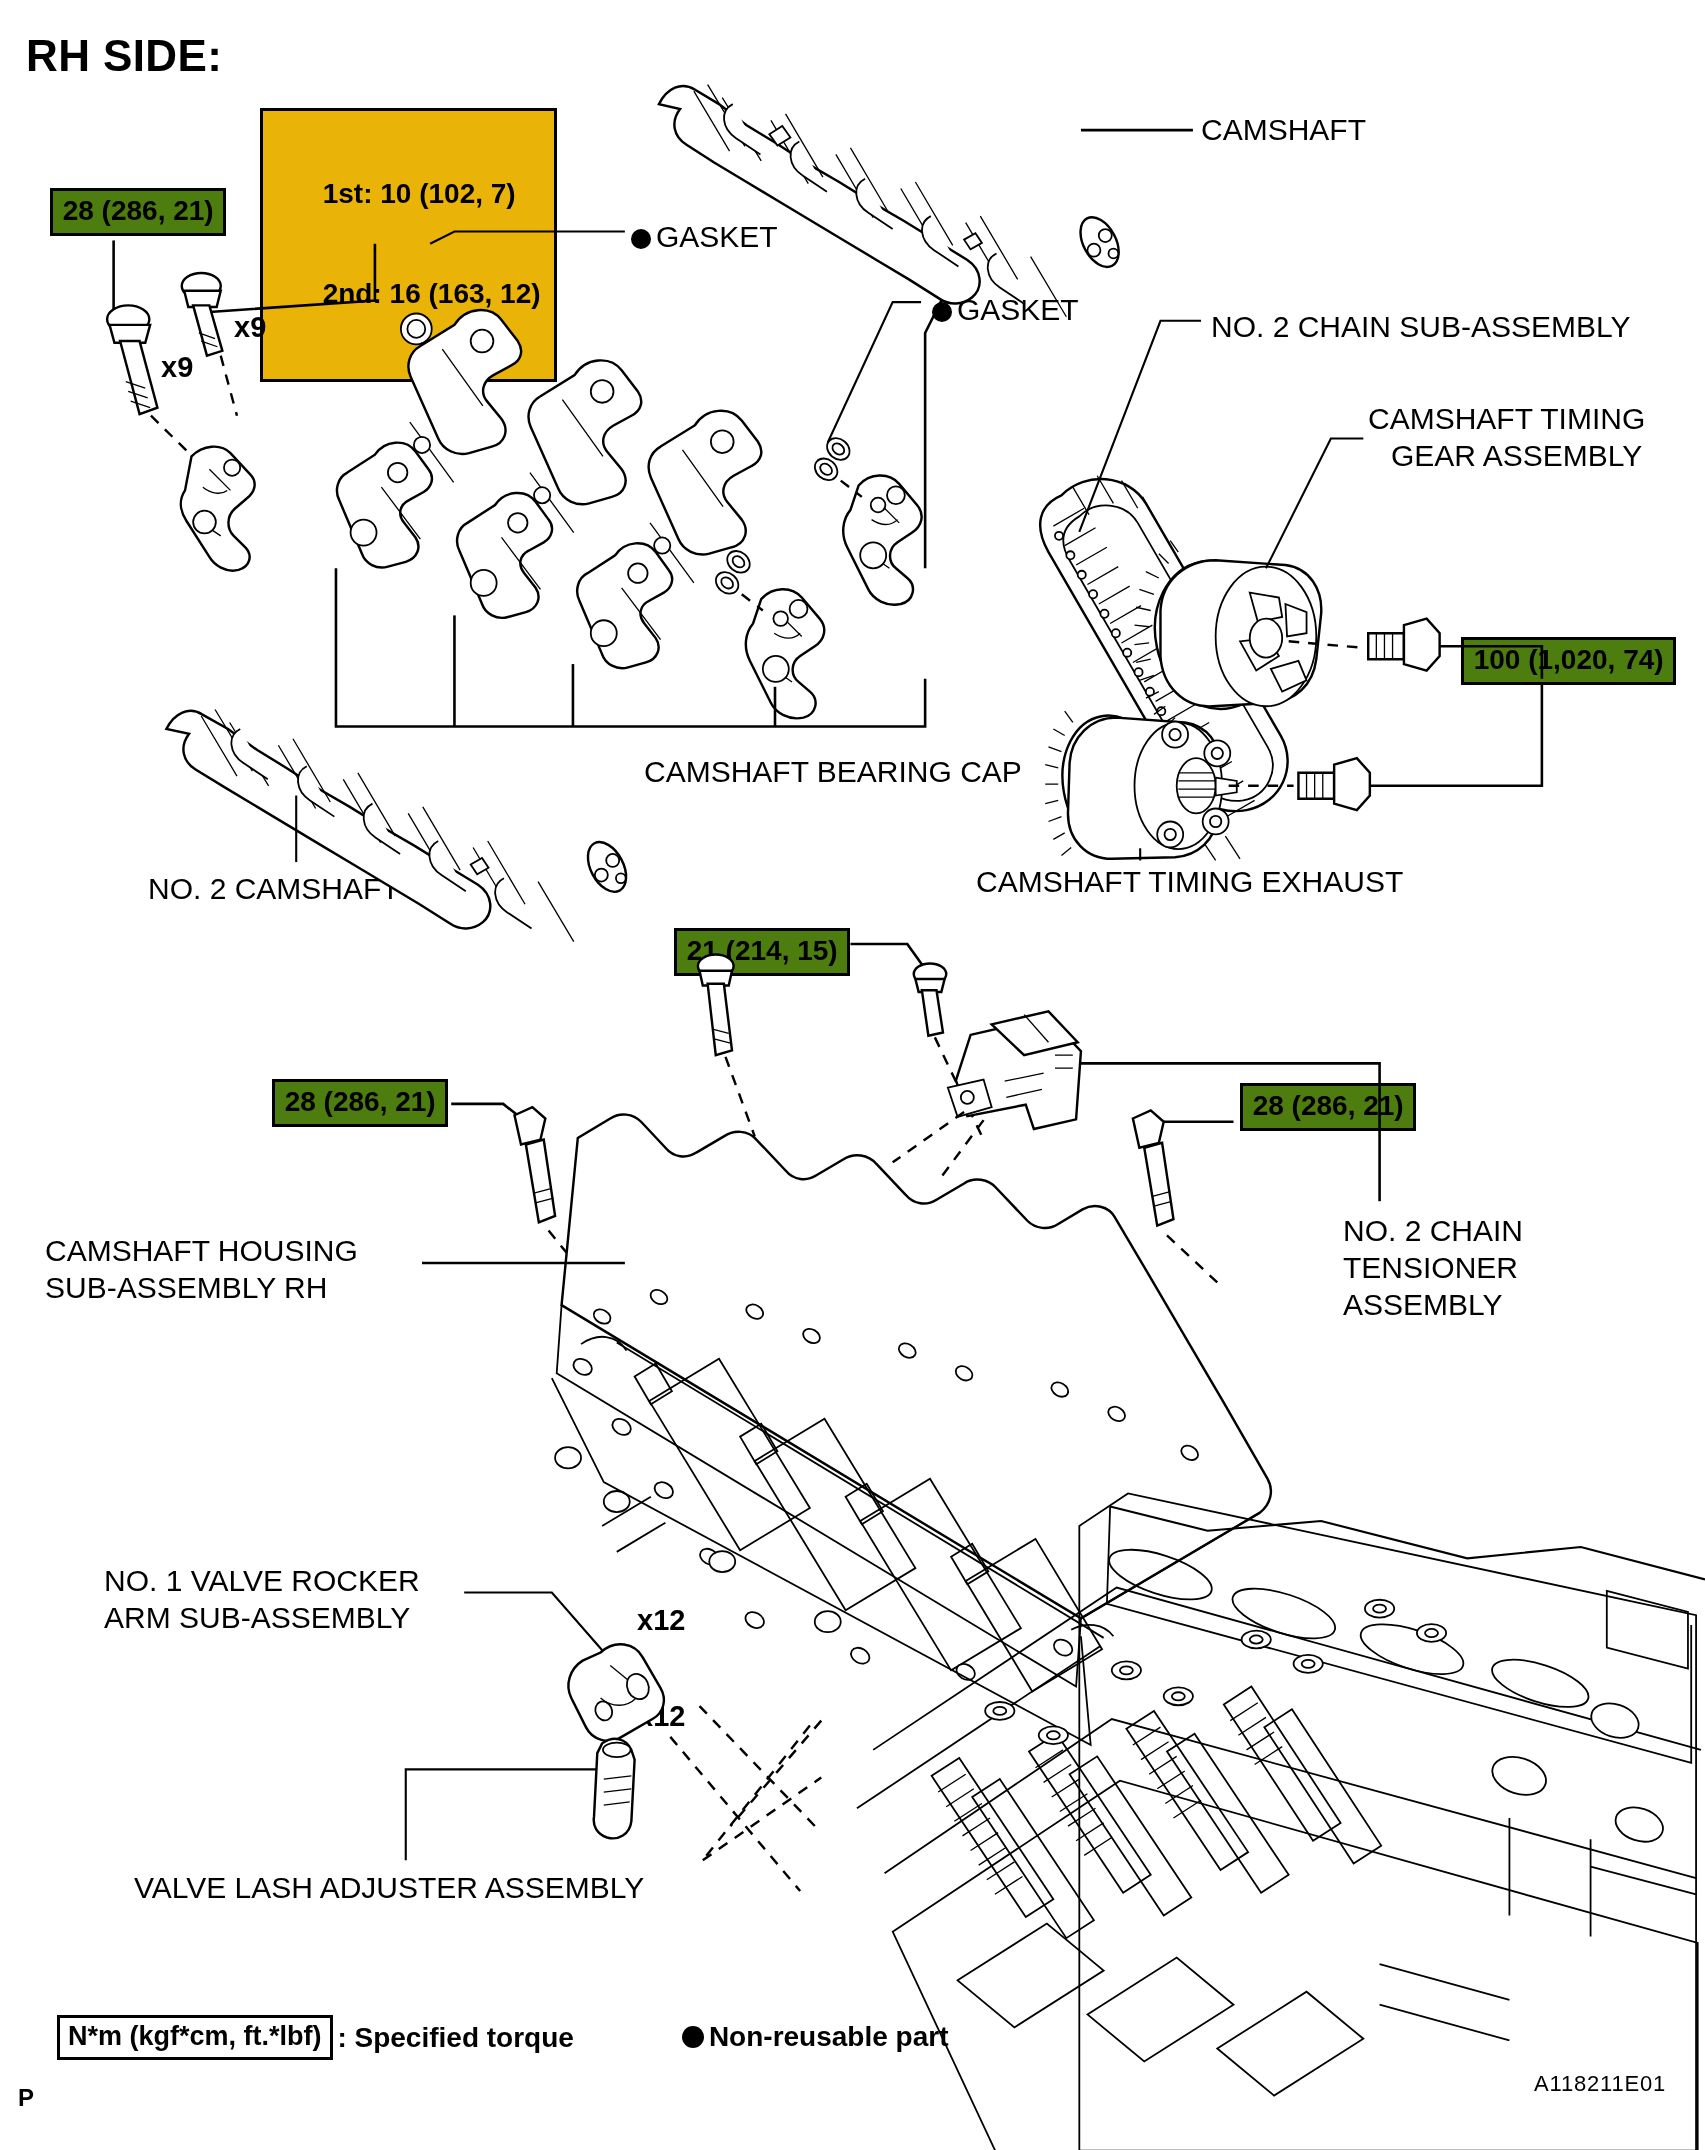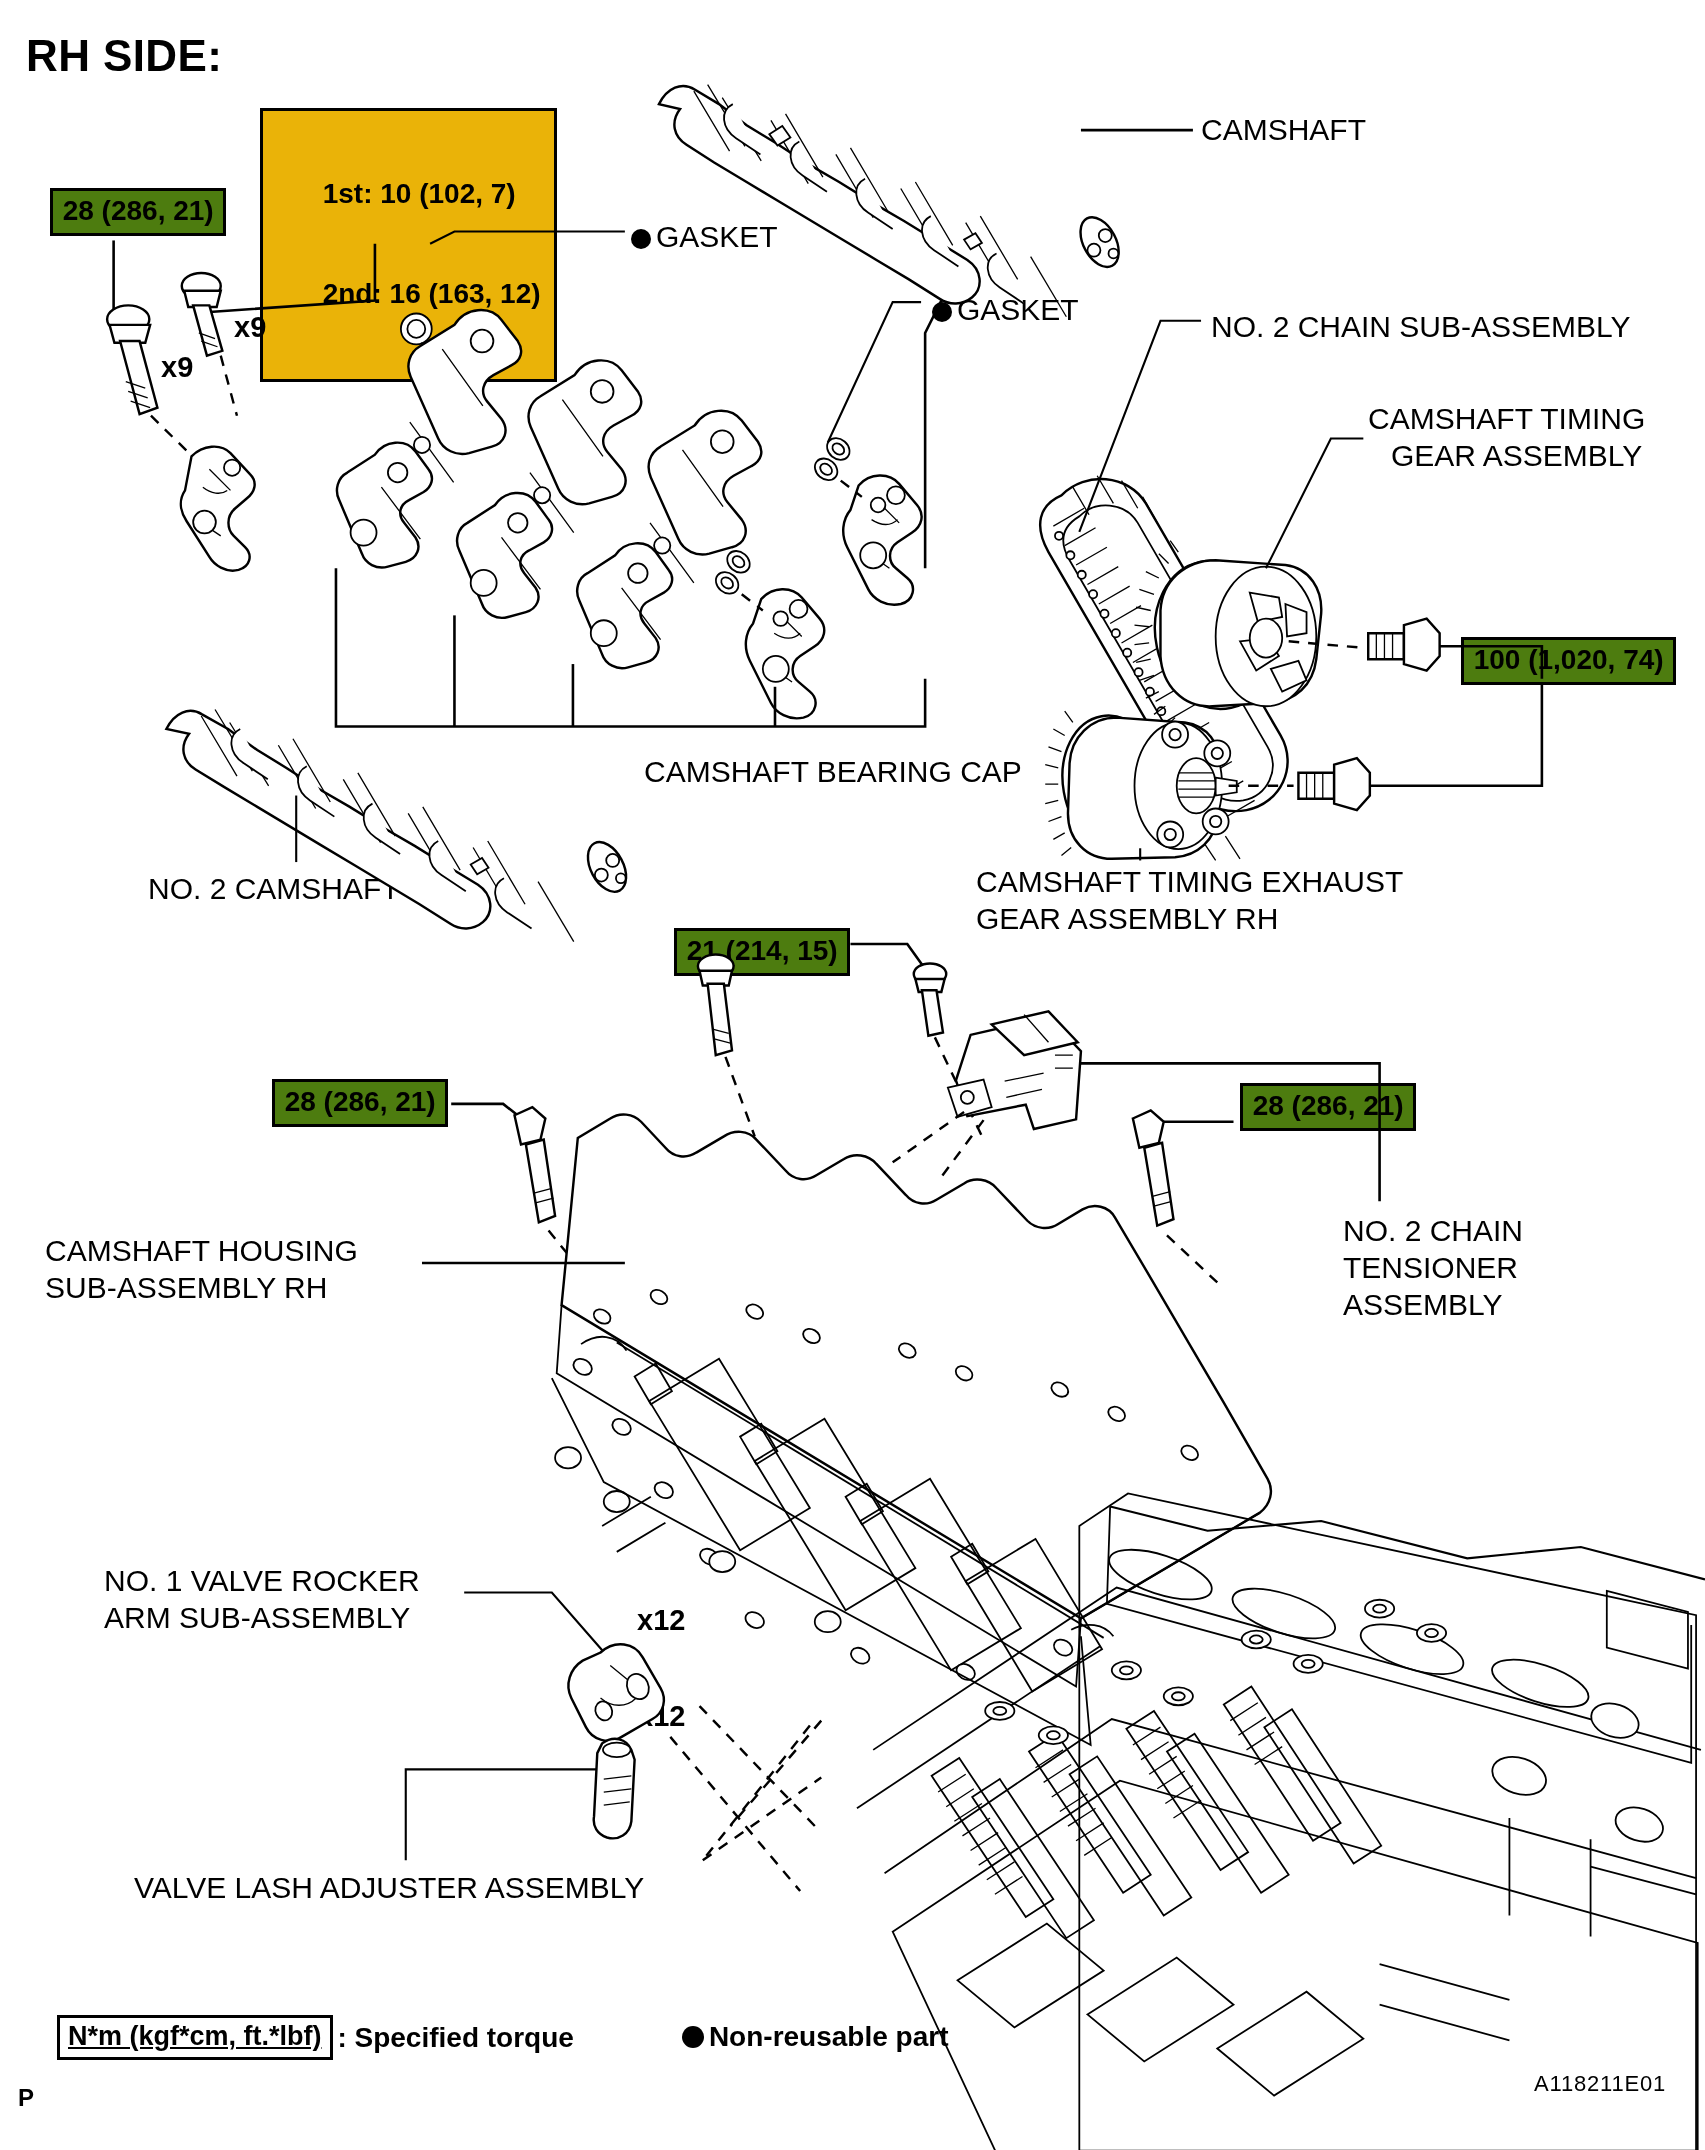--- a/index.html
+++ b/index.html
@@ -16,21 +16,21 @@
     font-weight:bold;font-size:28px;background:#4d7c0f;white-space:pre;
     display:inline-block;line-height:32px;
   }
   .torque2{
     border:3.2px solid #000;padding:8px 13px 9.7px 13px;
     font-weight:bold;font-size:28px;background:#eab308;
     display:inline-block;line-height:50px;white-space:pre;
   }
   .legendbox{
     border:3.2px solid #000;padding:3.2px 8px 4.9px 8px;
-    font-weight:bold;font-size:27px;background:#fff;display:inline-block;text-decoration:underline;
+    font-weight:bold;font-size:27px;background:#fff;display:inline-block;
   }
   .legtext{font-weight:bold;font-size:28px;}
   .dot{display:inline-block;width:20px;height:20px;border-radius:50%;
        background:#000;vertical-align:-1.6px;margin-right:4.9px;}
   .corner{font-weight:bold;font-size:24px;}
   .idcode{font-size:22px;letter-spacing:0.8px;}
   svg{position:absolute;left:0;top:0;}
   .ln{stroke:#000;stroke-width:3.2;fill:none;}
   .ln2{stroke:#000;stroke-width:2.6;fill:none;}
   .dash{stroke:#000;stroke-width:3;fill:none;stroke-dasharray:13 11;}
@@ -95,21 +95,20 @@
     <div class="lbl">CAMSHAFT TIMING</div>
     <div class="lbl" style="margin-left:23px;">GEAR ASSEMBLY</div>
   </div>
 
   <div class="abs lbl" style="left:644px;top:753px;">CAMSHAFT BEARING CAP</div>
 
   <div class="abs lbl" style="left:148px;top:870px;">NO. 2 CAMSHAFT</div>
 
   <div class="abs" style="left:976px;top:863px;">
     <div class="lbl">CAMSHAFT TIMING EXHAUST</div>
-    <div class="lbl">GEAR ASSEMBLY RH</div>
   </div>
 
   <div class="abs" style="left:45px;top:1232px;">
     <div class="lbl">CAMSHAFT HOUSING</div>
     <div class="lbl">SUB-ASSEMBLY RH</div>
   </div>
 
   <div class="abs" style="left:1343px;top:1212px;">
     <div class="lbl">NO. 2 CHAIN</div>
     <div class="lbl">TENSIONER</div>

